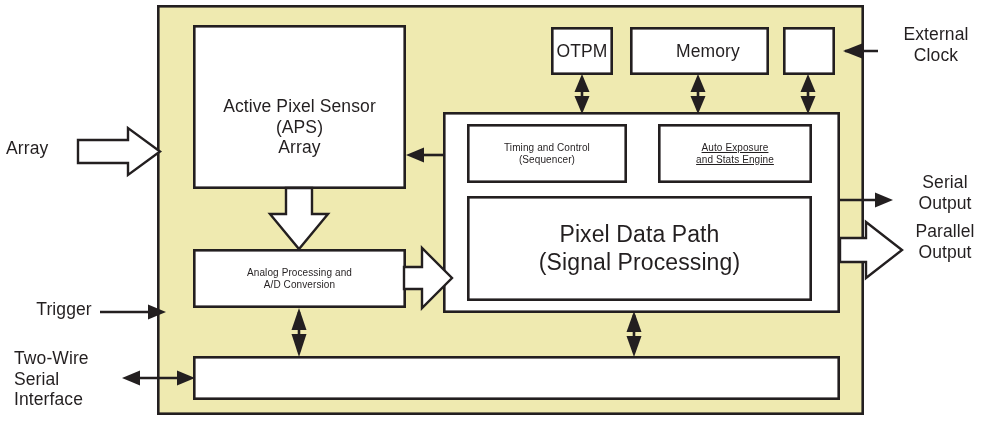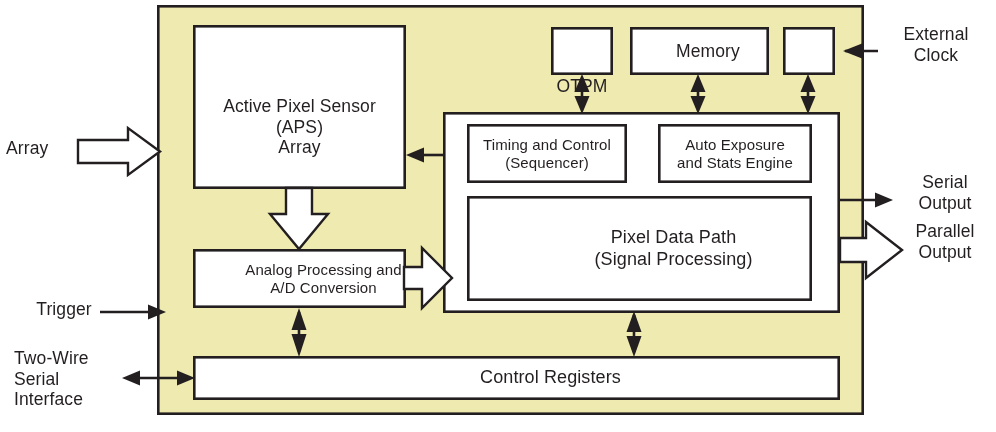--- a/index.html
+++ b/index.html
@@ -26,22 +26,22 @@
   .lbl {
     position: absolute;
     color: #231f20;
     font-size: 17.5px;
     line-height: 1.18;
     text-align: center;
     letter-spacing: 0.1px;
     white-space: pre-line;
     pointer-events: none;
   }
-  .lbl.small { font-size: 15px; }
-  .lbl.big { font-size: 18px; margin-left: 34px; }
+  .lbl.small { font-size: 10px; }
+  .lbl.big { font-size: 23px; }
   .ctr {
     display: flex;
     align-items: center;
     justify-content: center;
   }
 </style>
 </head>
 <body>
 
 <div id="canvas">
@@ -141,38 +141,37 @@
       <line class="thin" x1="634" y1="315" x2="634" y2="352"></line>
       <path class="solidh" d="M 626.5,332 L 634,311 L 641.5,332 Z"></path>
       <path class="solidh" d="M 626.5,336 L 634,357 L 641.5,336 Z"></path>
     </g>
   </svg>
 
   <div class="lbl ctr" style="left:194px; top:26px; width:211px; height:202px;text-align:center;">Active Pixel Sensor
 (APS)
 Array</div>
 
-  <div class="lbl ctr" style="left:552px; top:28px; width:60px; height:46px;margin-top:35px;">OTPM</div>
+  <div class="lbl ctr" style="left:552px; top:28px; width:60px; height:46px;">OTPM</div>
 
   <div class="lbl ctr" style="left:631px; top:28px; width:154px; height:46px;">Memory</div>
 
 
   <div class="lbl ctr small" style="left:468px; top:125px; width:158px; height:57px;">Timing and Control
 (Sequencer)</div>
 
-  <div class="lbl ctr small" style="left:659px; top:125px; width:152px; height:57px;">Auto Exposure
+  <div class="lbl ctr small" style="left:659px; top:125px; width:152px; height:57px;text-decoration:underline;">Auto Exposure
 and Stats Engine</div>
 
   <div class="lbl ctr big" style="left:468px; top:197px; width:343px; height:103px;">Pixel Data Path
 (Signal Processing)</div>
 
-  <div class="lbl ctr small" style="left:194px; top:250px; width:211px; height:57px;padding-left:24px;">Analog Processing and
+  <div class="lbl ctr small" style="left:194px; top:250px; width:211px; height:57px;">Analog Processing and
 A/D Conversion</div>
 
-  <div class="lbl ctr big" style="left:194px; top:357px; width:645px; height:42px;">Control Registers</div>
 
   <div class="lbl" style="left:6px; top:138px; width:72px; text-align:left;">Array</div>
 
   <div class="lbl" style="left:26px; top:299px; width:76px; text-align:center;">Trigger</div>
 
   <div class="lbl" style="left:14px; top:348px; width:108px; text-align:left;">Two-Wire
 Serial
 Interface</div>
 
   <div class="lbl" style="left:884px; top:24px; width:104px; text-align:center;">External

